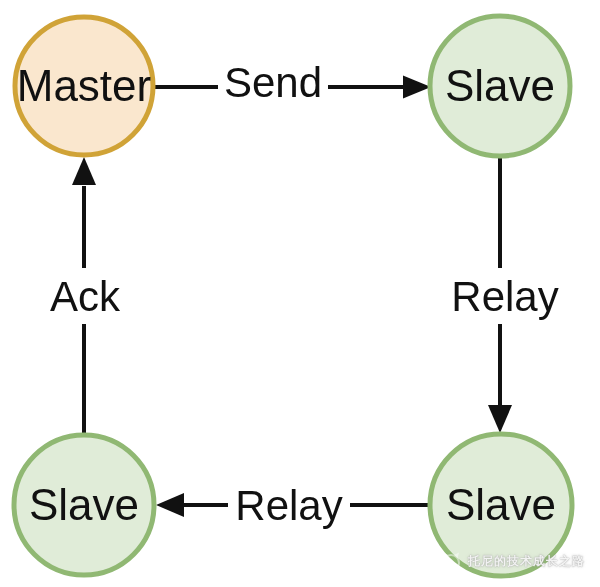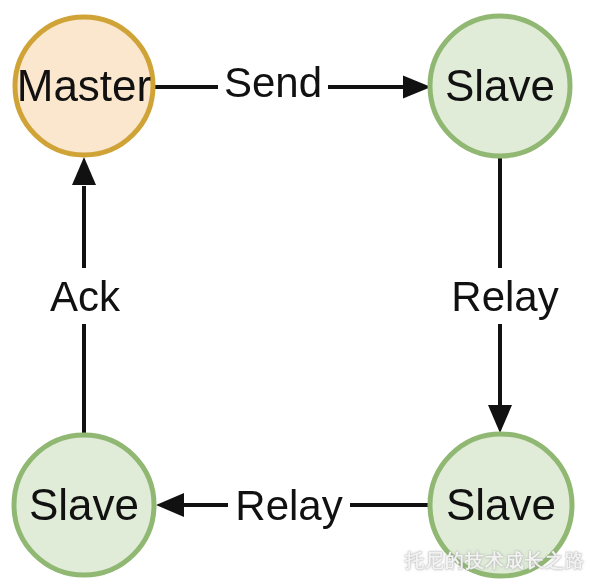--- a/index.html
+++ b/index.html
@@ -29,21 +29,21 @@
     align-items: center;
     gap: 4px;
     pointer-events: none;
   }
   .watermark-logo {
     width: 26px;
     height: 26px;
     opacity: 0.55;
   }
   .watermark-text {
-    font-size: 19px;
+    font-size: 12px;
     font-weight: bold;
     letter-spacing: 1px;
     color: rgba(255, 255, 255, 0.88);
     text-shadow: 0 0 1px rgba(130,130,130,0.85), 0 0 3px rgba(160,160,160,0.55);
     white-space: nowrap;
   }
 </style>
 </head>
 <body>
 

